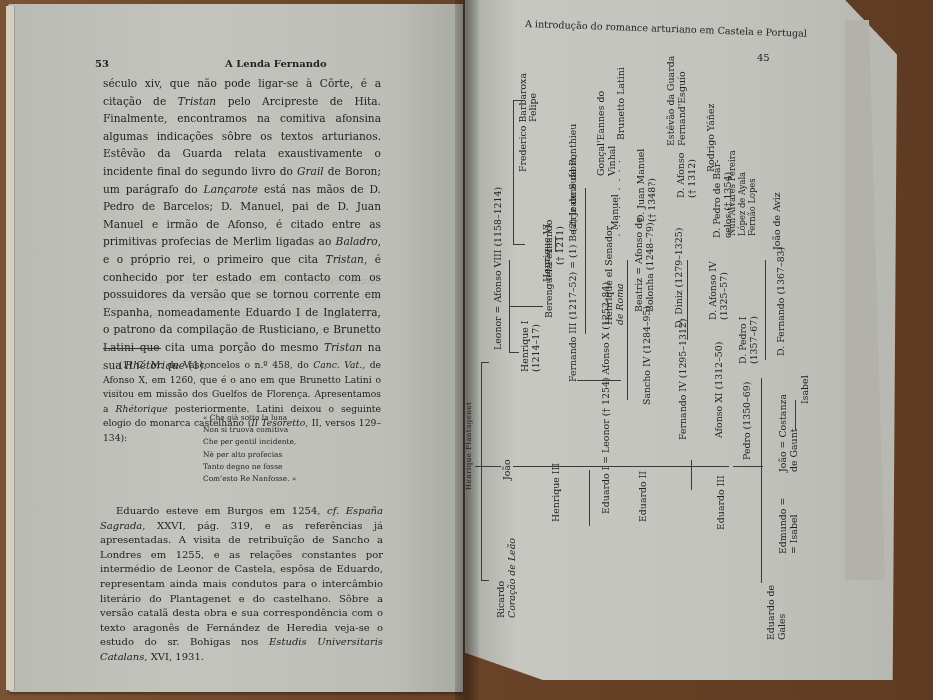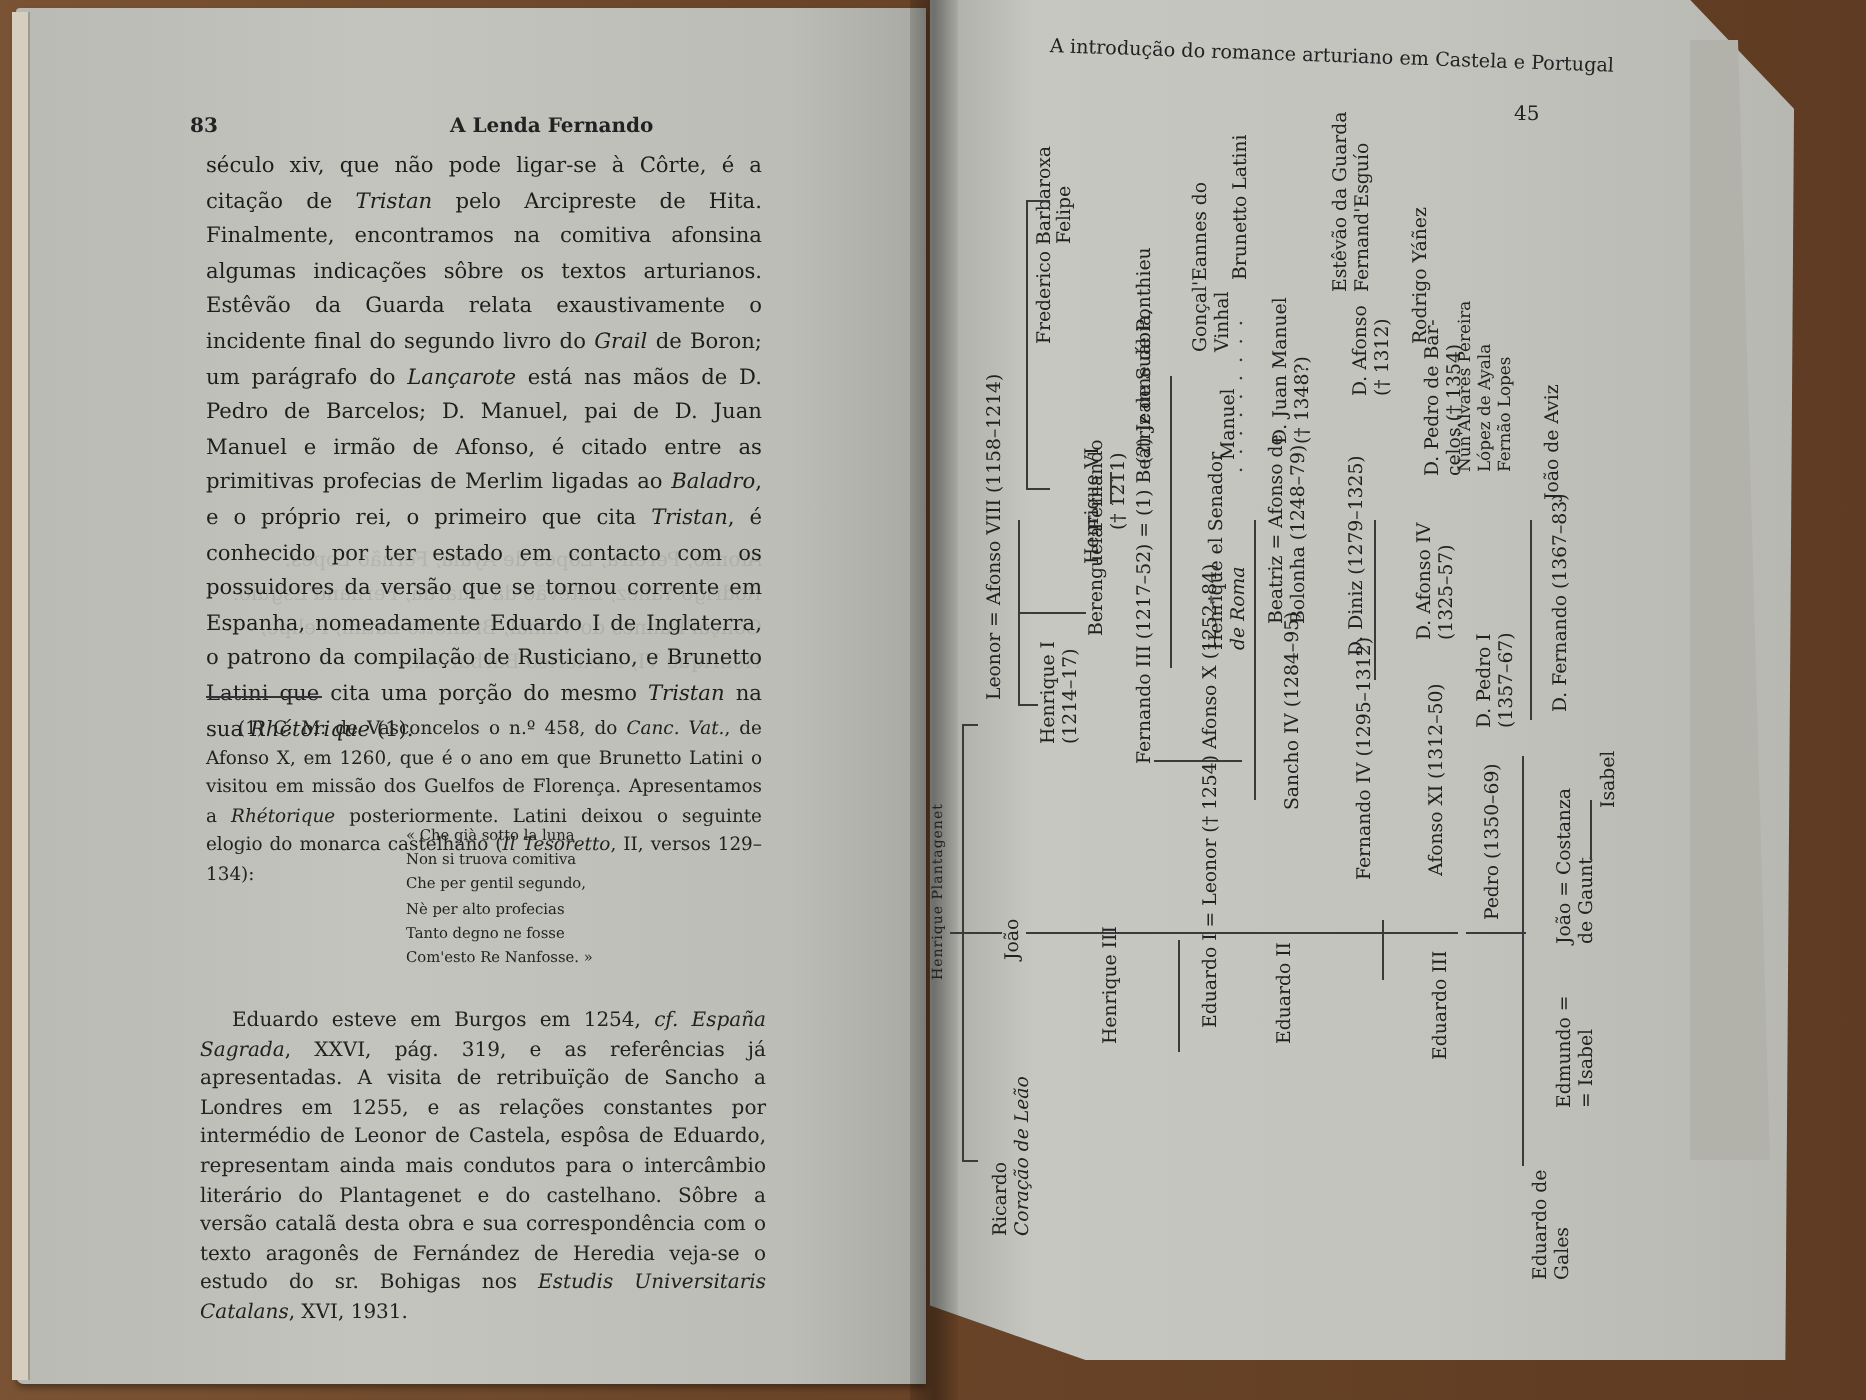--- a/index.html
+++ b/index.html
@@ -31,36 +31,36 @@
   .dots{position:absolute;font-size:10px;color:#333;letter-spacing:6px;}
 </style>
 </head>
 <body>
 
 <div class="wood"></div>
 
 <div class="page-left">
   <div class="edge"></div>
 </div>
-<div class="running" style="left:95px;top:58px;"><span class="pnum">83</span></div>
+<div class="running" style="left:95px;top:58px;"><span class="pnum">53</span></div>
 <div class="running" style="left:225px;top:58px;font-weight:bold;">A Lenda Fernando</div>
 
 <div class="ghost">Afonso, Pereira, Lopes de Ayala, Fernão Lopes. Rodrigo Yáñez, Estêvão da Guarda, Fernand'Esguío. Gonçal'Eannes do Vinhal, Brunetto Latini, Felipe, Henrique VI, Frederico Barbaroxa.</div>
 
 <div class="body-text">
     <p id="bodyP"><span>século xiv, que não pode ligar-se à Côrte, é a citação de </span><i>Tristan</i><span> pelo Arcipreste de Hita. Finalmente, encontramos na comitiva afonsina algumas indicações sôbre os textos arturianos. Estêvão da Guarda relata exaustivamente o incidente final do segundo livro do </span><i>Grail</i><span> de Boron; um parágrafo do </span><i>Lançarote</i><span> está nas mãos de D. Pedro de Barcelos; D. Manuel, pai de D. Juan Manuel e irmão de Afonso, é citado entre as primitivas profecias de Merlim ligadas ao </span><i>Baladro</i><span>, e o próprio rei, o primeiro que cita </span><i>Tristan</i><span>, é conhecido por ter estado em contacto com os possuidores da versão que se tornou corrente em Espanha, nomeadamente Eduardo I de Inglaterra, o patrono da compilação de Rusticiano, e Brunetto Latini que cita uma porção do mesmo </span><i>Tristan</i><span> na sua </span><i>Rhétorique</i><span> (1).</span></p>
   </div>
 <div class="rule"></div>
 <div class="footnote">
     <p id="fnP" style="text-indent:16px;"><span>(1) C. M. de Vasconcelos o n.º 458, do </span><i>Canc. Vat.</i><span>, de Afonso X, em 1260, que é o ano em que Brunetto Latini o visitou em missão dos Guelfos de Florença. Apresentamos a </span><i>Rhétorique</i><span> posteriormente. Latini deixou o seguinte elogio do monarca castelhano (</span><i>Il Tesoretto</i><span>, II, versos 129–134):</span></p>
   </div>
 <div class="verse" id="verseBox">
     <div>« Che già sotto la luna</div>
     <div>Non si truova comitiva</div>
-    <div>Che per gentil segundo,</div>
+    <div>Che per gentil incidente,</div>
     <div>Nè per alto profecias</div>
     <div>Tanto degno ne fosse</div>
     <div>Com'esto Re Nanfosse. »</div>
   </div>
 <div class="footnote2" id="fn2P"><span>Eduardo esteve em Burgos em 1254, </span><i>cf. España Sagrada</i><span>, XXVI, pág. 319, e as referências já apresentadas. A visita de retribuïção de Sancho a Londres em 1255, e as relações constantes por intermédio de Leonor de Castela, espôsa de Eduardo, representam ainda mais condutos para o intercâmbio literário do Plantagenet e do castelhano. Sôbre a versão catalã desta obra e sua correspondência com o texto aragonês de Fernández de Heredia veja-se o estudo do sr. Bohigas nos </span><i>Estudis Universitaris Catalans</i><span>, XVI, 1931.</span></div>
 
 <div class="page-right"></div>
 <div class="right-extra"></div>
 <div class="gutter"></div>
 

